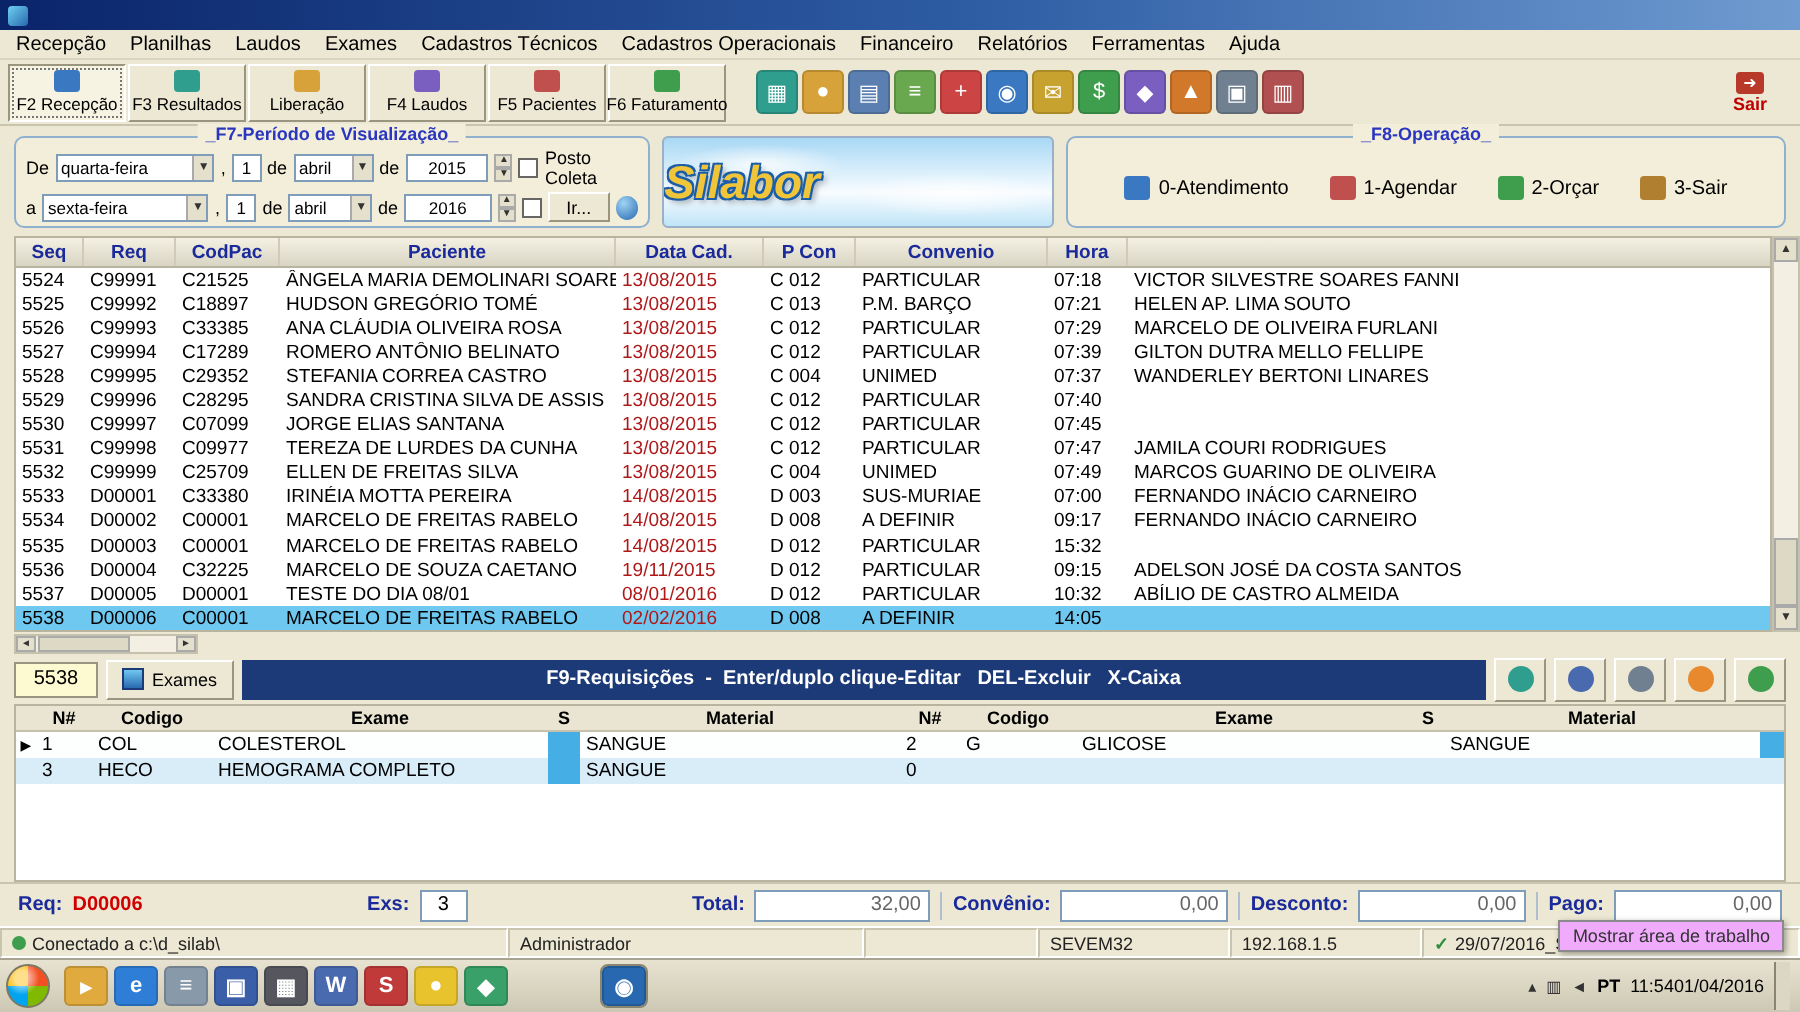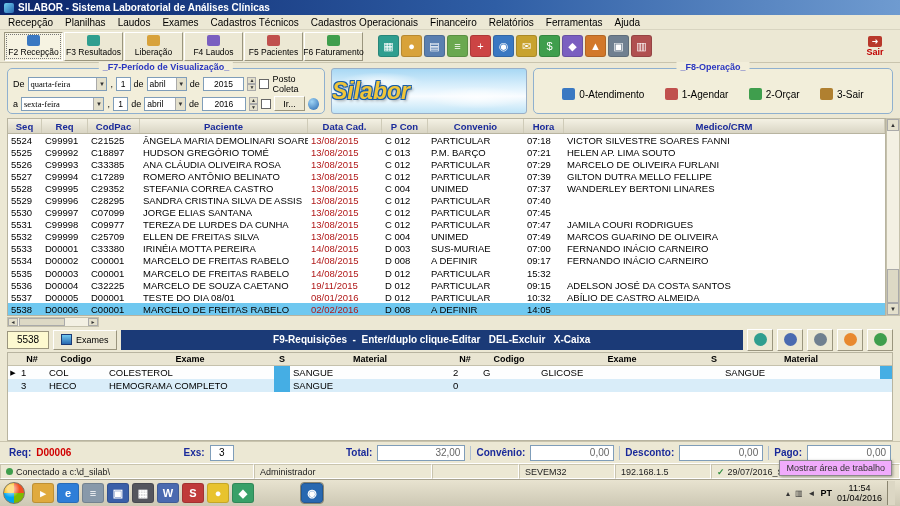--- a/index.html
+++ b/index.html
@@ -28,21 +28,21 @@
   .sair .lbl{color:#c00000;font-size:9px;font-weight:bold;}
 
   
   .panels{flex:0 0 47px;display:flex;gap:6px;padding:5px 7px 4px;align-items:stretch;}
   .groupbox{position:relative;border:1px solid #8fb0cf;border-radius:5px;background:#f2eeda;}
   .gb-title{position:absolute;top:-7px;left:50%;transform:translateX(-50%);background:#f2eeda;padding:0 4px;font-size:9px;font-weight:bold;color:#2a36c0;white-space:nowrap;}
   .period-box{width:318px;padding:5px 5px 2px;display:flex;flex-direction:column;justify-content:space-evenly;gap:2px;}
   .period-row{display:flex;align-items:center;gap:3px;font-size:9px;}
   .combo{display:flex;align-items:center;height:14px;background:#fff;border:1px solid #7f9db9;font-size:8.5px;padding-left:2px;}
   .combo .arr{margin-left:auto;width:10px;height:12px;background:#e4e0cc;border-left:1px solid #aaa;font-size:6px;display:flex;align-items:center;justify-content:center;color:#333;}
-  .w-week{width:88px;font-family:Liberation Serif, serif;}.w-month{width:44px;}
+  .w-week{width:88px;}.w-month{width:44px;}
   .box-sm{height:14px;background:#fff;border:1px solid #7f9db9;font-size:8.5px;display:flex;align-items:center;justify-content:center;}
   .w-day{width:16px;}.w-year{width:46px;}
   .spin{display:flex;flex-direction:column;width:10px;height:14px;}
   .spin span{flex:1;background:#e4e0cc;border:1px solid #aaa;font-size:5px;line-height:5px;text-align:center;color:#333;}
   .checkbox{width:10px;height:10px;background:#fff;border:1px solid #666;flex:0 0 auto;}
   .ir-btn{height:15px;padding:0 8px;font-size:9px;background:#ece8d4;border:1px solid;border-color:#fff #9a957e #9a957e #fff;display:flex;align-items:center;}
   .go-ico{width:12px;height:12px;border-radius:50%;background:radial-gradient(circle at 35% 30%,#9fd4f5,#2868b0);}
   .logo-box{width:196px;border:1px solid #9ab0c8;border-radius:3px;position:relative;overflow:hidden;display:flex;align-items:center;background:linear-gradient(180deg,#a8d8f4 0%,#e2f3fd 45%,#f8fcff 62%,#bfe4f7 100%);}
   .logo-box::before{content:"";position:absolute;inset:0;background:radial-gradient(ellipse 60px 14px at 25% 30%,#ffffffcc,transparent 70%),radial-gradient(ellipse 70px 16px at 75% 65%,#ffffffbb,transparent 70%);}
   .logo-text{position:relative;font-size:23px;font-weight:bold;font-style:italic;color:#f0c53a;text-shadow:1px 1px 0 #1b5ea8,-1px -1px 0 #1b5ea8,1px -1px 0 #1b5ea8,-1px 1px 0 #1b5ea8,2px 2px 3px rgba(0,0,0,.35);}
@@ -115,33 +115,32 @@
   .check{color:#2f8e3f;font-weight:bold;}
 
   
   .taskbar{flex:0 0 27px;background:linear-gradient(#e8e3d0,#cdc8b4);border-top:1px solid #a8a390;display:flex;align-items:center;gap:3px;padding:0 3px;}
   .start-orb{width:22px;height:22px;border-radius:50%;border:1px solid #7c7866;background:radial-gradient(circle at 35% 30%,rgba(255,255,255,.55) 0 18%,transparent 45%),conic-gradient(#f25022 0 25%,#7fba00 0 50%,#00a4ef 0 75%,#ffb900 0);margin-right:4px;}
   .task-icon{width:22px;height:20px;border-radius:3px;display:flex;align-items:center;justify-content:center;color:#fff;font-size:11px;font-weight:bold;border:1px solid rgba(0,0,0,.15);}
   .task-icon.active{margin-left:44px;outline:1px solid #8a8570;background-image:linear-gradient(rgba(255,255,255,.4),rgba(0,0,0,.08));}
   .tray{margin-left:auto;display:flex;align-items:center;gap:5px;padding-right:2px;}
   .tray-ico{font-size:8px;color:#333;}
   .lang{font-size:9px;font-weight:bold;}
-  .clock{display:flex;flex-direction:column;align-items:center;font-size:9px;line-height:10px;}
+  .clock{display:flex;align-items:center;font-size:9px;line-height:10px;}
   .show-desktop{width:8px;height:24px;border-left:1px solid #8a8570;background:#dcd7c4;}
 
   .tooltip{position:absolute;right:8px;bottom:30px;background:#f0abfc;border:1px solid #8a8a8a;padding:2px 6px;font-size:9px;color:#333;box-shadow:1px 1px 3px rgba(0,0,0,.35);z-index:50;white-space:nowrap;}
 </style>
 </head>
 <body>
 
 <div class="window">
 
   <div class="titlebar">
     <span class="app-icon"></span>
-    <span class="title">SILABOR - Sistema Laboratorial de Análises Clínicas</span>
   </div>
 
   <div class="menubar">
 
       <span class="menu-item">Recepção</span>
 
       <span class="menu-item">Planilhas</span>
 
       <span class="menu-item">Laudos</span>
 
@@ -335,21 +334,20 @@
     <div class="table-main">
       <div class="thead">
         <span class="th">Seq</span>
         <span class="th">Req</span>
         <span class="th">CodPac</span>
         <span class="th">Paciente</span>
         <span class="th">Data Cad.</span>
         <span class="th span2">P Con</span>
         <span class="th">Convenio</span>
         <span class="th">Hora</span>
-        <span class="th">Medico/CRM</span>
       </div>
       <div class="tbody">
 
           <div class="trow">
             <span class="td">5524</span>
             <span class="td">C99991</span>
             <span class="td">C21525</span>
             <span class="td">ÂNGELA MARIA DEMOLINARI SOARES</span>
             <span class="td date">13/08/2015</span>
             <span class="td span2">C 012</span>

